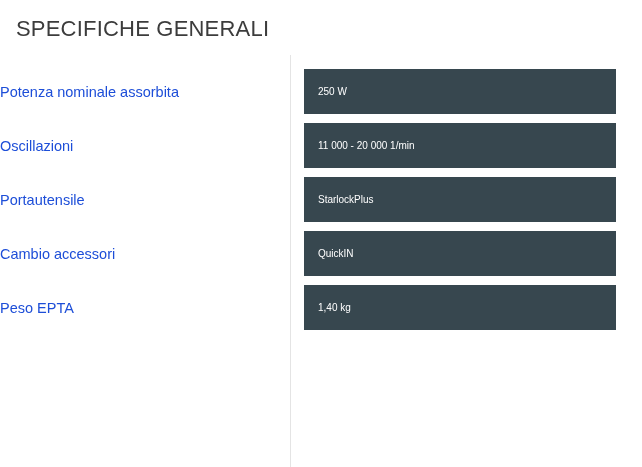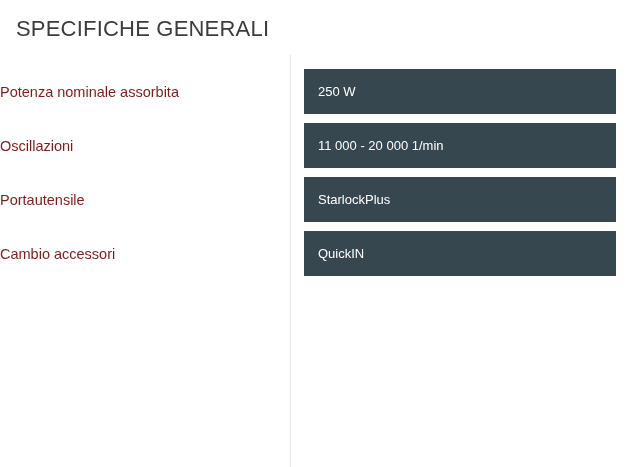--- a/index.html
+++ b/index.html
@@ -40,31 +40,31 @@
     padding: 0;
     vertical-align: middle;
   }
   .spec-label-cell {
     width: 304px;
     padding-left: 14px;
     box-sizing: border-box;
   }
   .spec-label {
     font-size: 14.5px;
-    color: #7f1d1d;
+    color: #1d4ed8;
     line-height: 18px;
     white-space: nowrap;
   }
   .spec-value-cell {
     padding-right: 8px;
   }
   .spec-value {
     background: #37474f;
     color: #ffffff;
-    font-size: 13px;
+    font-size: 10px;
     line-height: 18px;
     height: 45px;
     display: flex;
     align-items: center;
     padding-left: 14px;
     box-sizing: border-box;
     width: 312px;
   }
   .divider {
     position: absolute;
@@ -111,16 +111,24 @@
         </td>
       </tr>
       <tr>
         <td class="spec-label-cell">
           <span class="spec-label">Cambio accessori</span>
         </td>
         <td class="spec-value-cell">
           <div class="spec-value">QuickIN</div>
         </td>
       </tr>
+      <tr>
+        <td class="spec-label-cell">
+          <span class="spec-label">Peso EPTA</span>
+        </td>
+        <td class="spec-value-cell">
+          <div class="spec-value">1,40 kg</div>
+        </td>
+      </tr>
     </tbody>
   </table>
 
 </div>
 
 </body></html>

